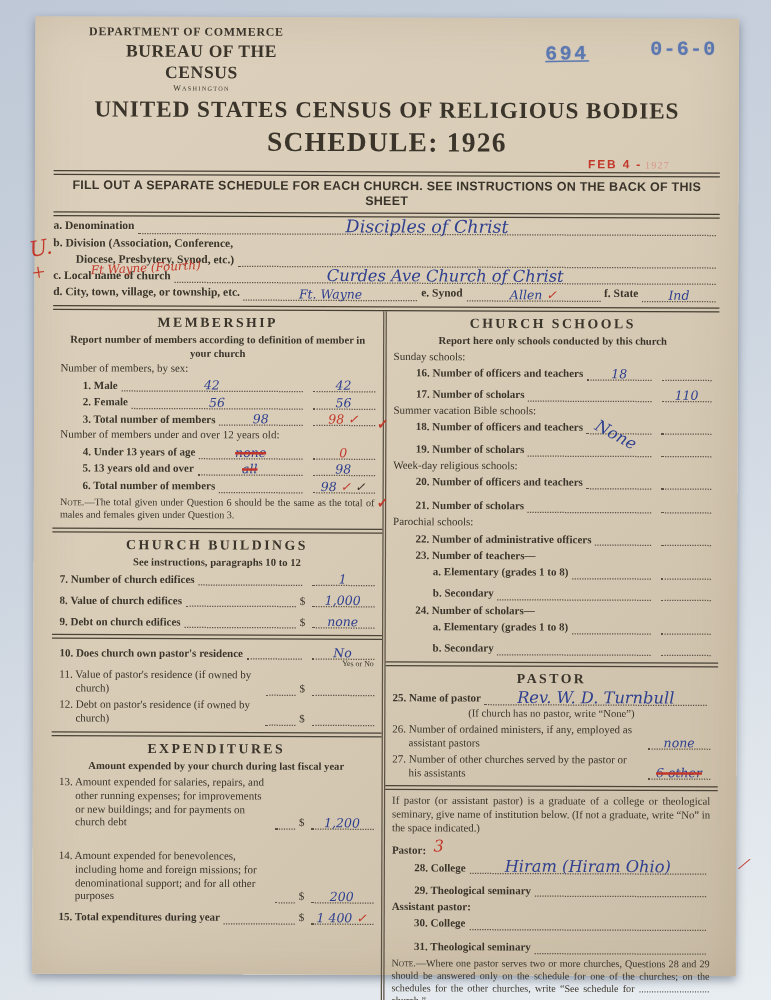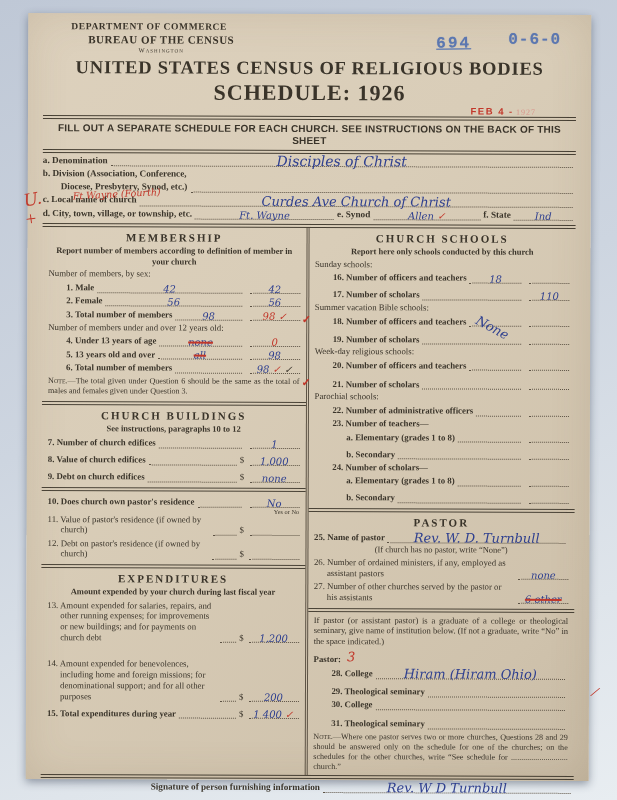--- a/index.html
+++ b/index.html
@@ -9,26 +9,26 @@
             background:linear-gradient(160deg,#bfc8d6 0%,#cdd5e0 45%,#dfe5eb 80%,#e8edf1 100%); }
   .paper { position:absolute; left:27px; top:14px; width:563px; height:766px;
            background:linear-gradient(135deg,#ddd1bd 0%,#d9cdb8 40%,#cfc2ac 85%,#c8bba5 100%);
            box-shadow:0 3px 8px rgba(40,50,70,.45), inset 0 0 40px rgba(120,95,60,.16);
            transform:rotate(.2deg); padding:8px 15px 6px; color:#3a342a;
            font-size:8.8px; line-height:1.22; }
 
   
   .hdr-block { margin-left:28px; width:180px; }
   .dept  { font-weight:bold; font-size:9.5px; letter-spacing:.6px; }
-  .bureau{ font-weight:bold; font-size:11px; letter-spacing:.5px; text-align:center; }
+  .bureau{ font-weight:bold; font-size:14px; letter-spacing:.5px; text-align:center; }
   .office{ font-size:6.5px; letter-spacing:1px; text-align:center; font-variant:small-caps; }
   .stamp { position:absolute; font-family:"Liberation Mono",monospace; font-weight:bold;
            color:#4f6fb0; opacity:.9; text-shadow:0 0 1px rgba(79,111,176,.6);margin-left:24px; }
   .st-serial { top:20px; right:120px; font-size:16px; letter-spacing:2px; transform:rotate(-1deg); text-decoration:underline; }
-  .st-code   { top:16px; right:30px;  font-size:16px; letter-spacing:1px; }
+  .st-code   { top:16px; right:18px;  font-size:16px; letter-spacing:1px; }
   h1 { font-size:18.5px; text-align:center; letter-spacing:.8px; margin-top:2px; font-weight:bold; }
   h2 { font-size:22px;   text-align:center; letter-spacing:1px; margin-top:1px; font-weight:bold; }
   .received { text-align:right; padding-right:40px; height:11px; margin-top:-2px; }
   .received .m { color:#c2372a; font-weight:bold; font-family:"Liberation Sans",sans-serif;
                  font-size:9.5px; letter-spacing:1.5px; }
   .received .y { color:#d9938a; font-size:8px; letter-spacing:1px; }
   .hr2 { height:4px; border-top:1.4px solid #463f33; border-bottom:1.4px solid #463f33; }
   .banner { font-family:"Liberation Sans",sans-serif; font-weight:bold; font-size:10px;
             text-align:center; letter-spacing:.2px; padding:3px 0 2px; }
 
@@ -430,20 +430,23 @@
           <span class="lbl indent">28. College</span>
           <span class="dots">
             <span class="hand hand-on" style="font-size:13px">Hiram (Hiram Ohio)</span>
           </span>
         </div>
         <div class="row" style="margin-top:7px">
           <span class="lbl indent">29. Theological seminary</span>
           <span class="dots"></span>
         </div>
         <div class="row">
+          <span class="lbl">Assistant pastor:</span>
+        </div>
+        <div class="row">
           <span class="lbl indent">30. College</span>
           <span class="dots"></span>
         </div>
         <div class="row" style="margin-top:8px">
           <span class="lbl indent">31. Theological seminary</span>
           <span class="dots"></span>
         </div>
 
         <div class="note">
           <span class="nt">Note.</span><span>—Where one pastor serves two or more churches, Questions 28 and 29 should be answered only on the schedule for one of the churches; on the schedules for the other churches, write “See schedule for ............................ church.”</span>

